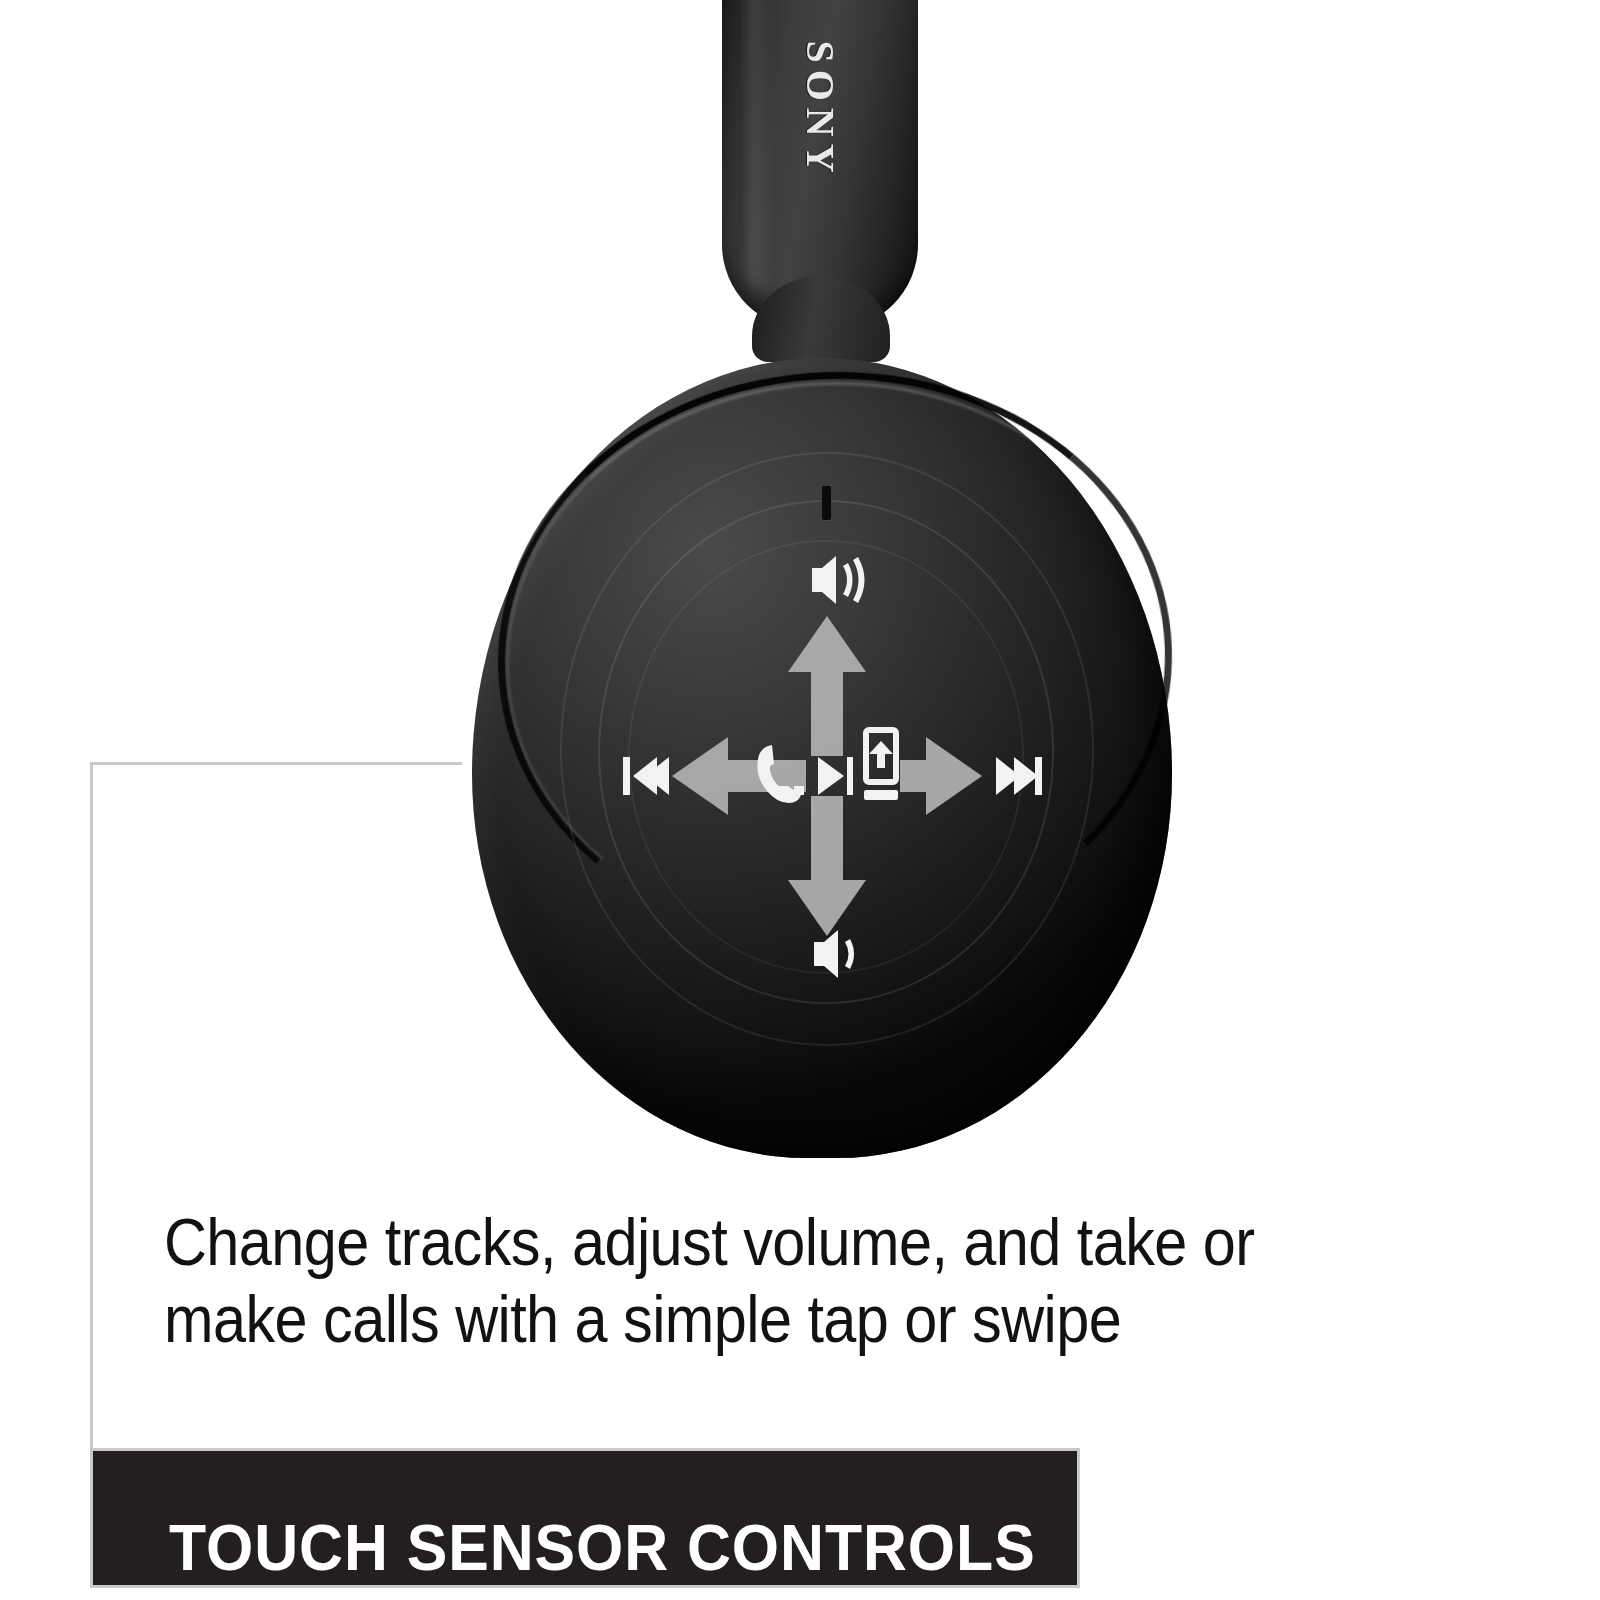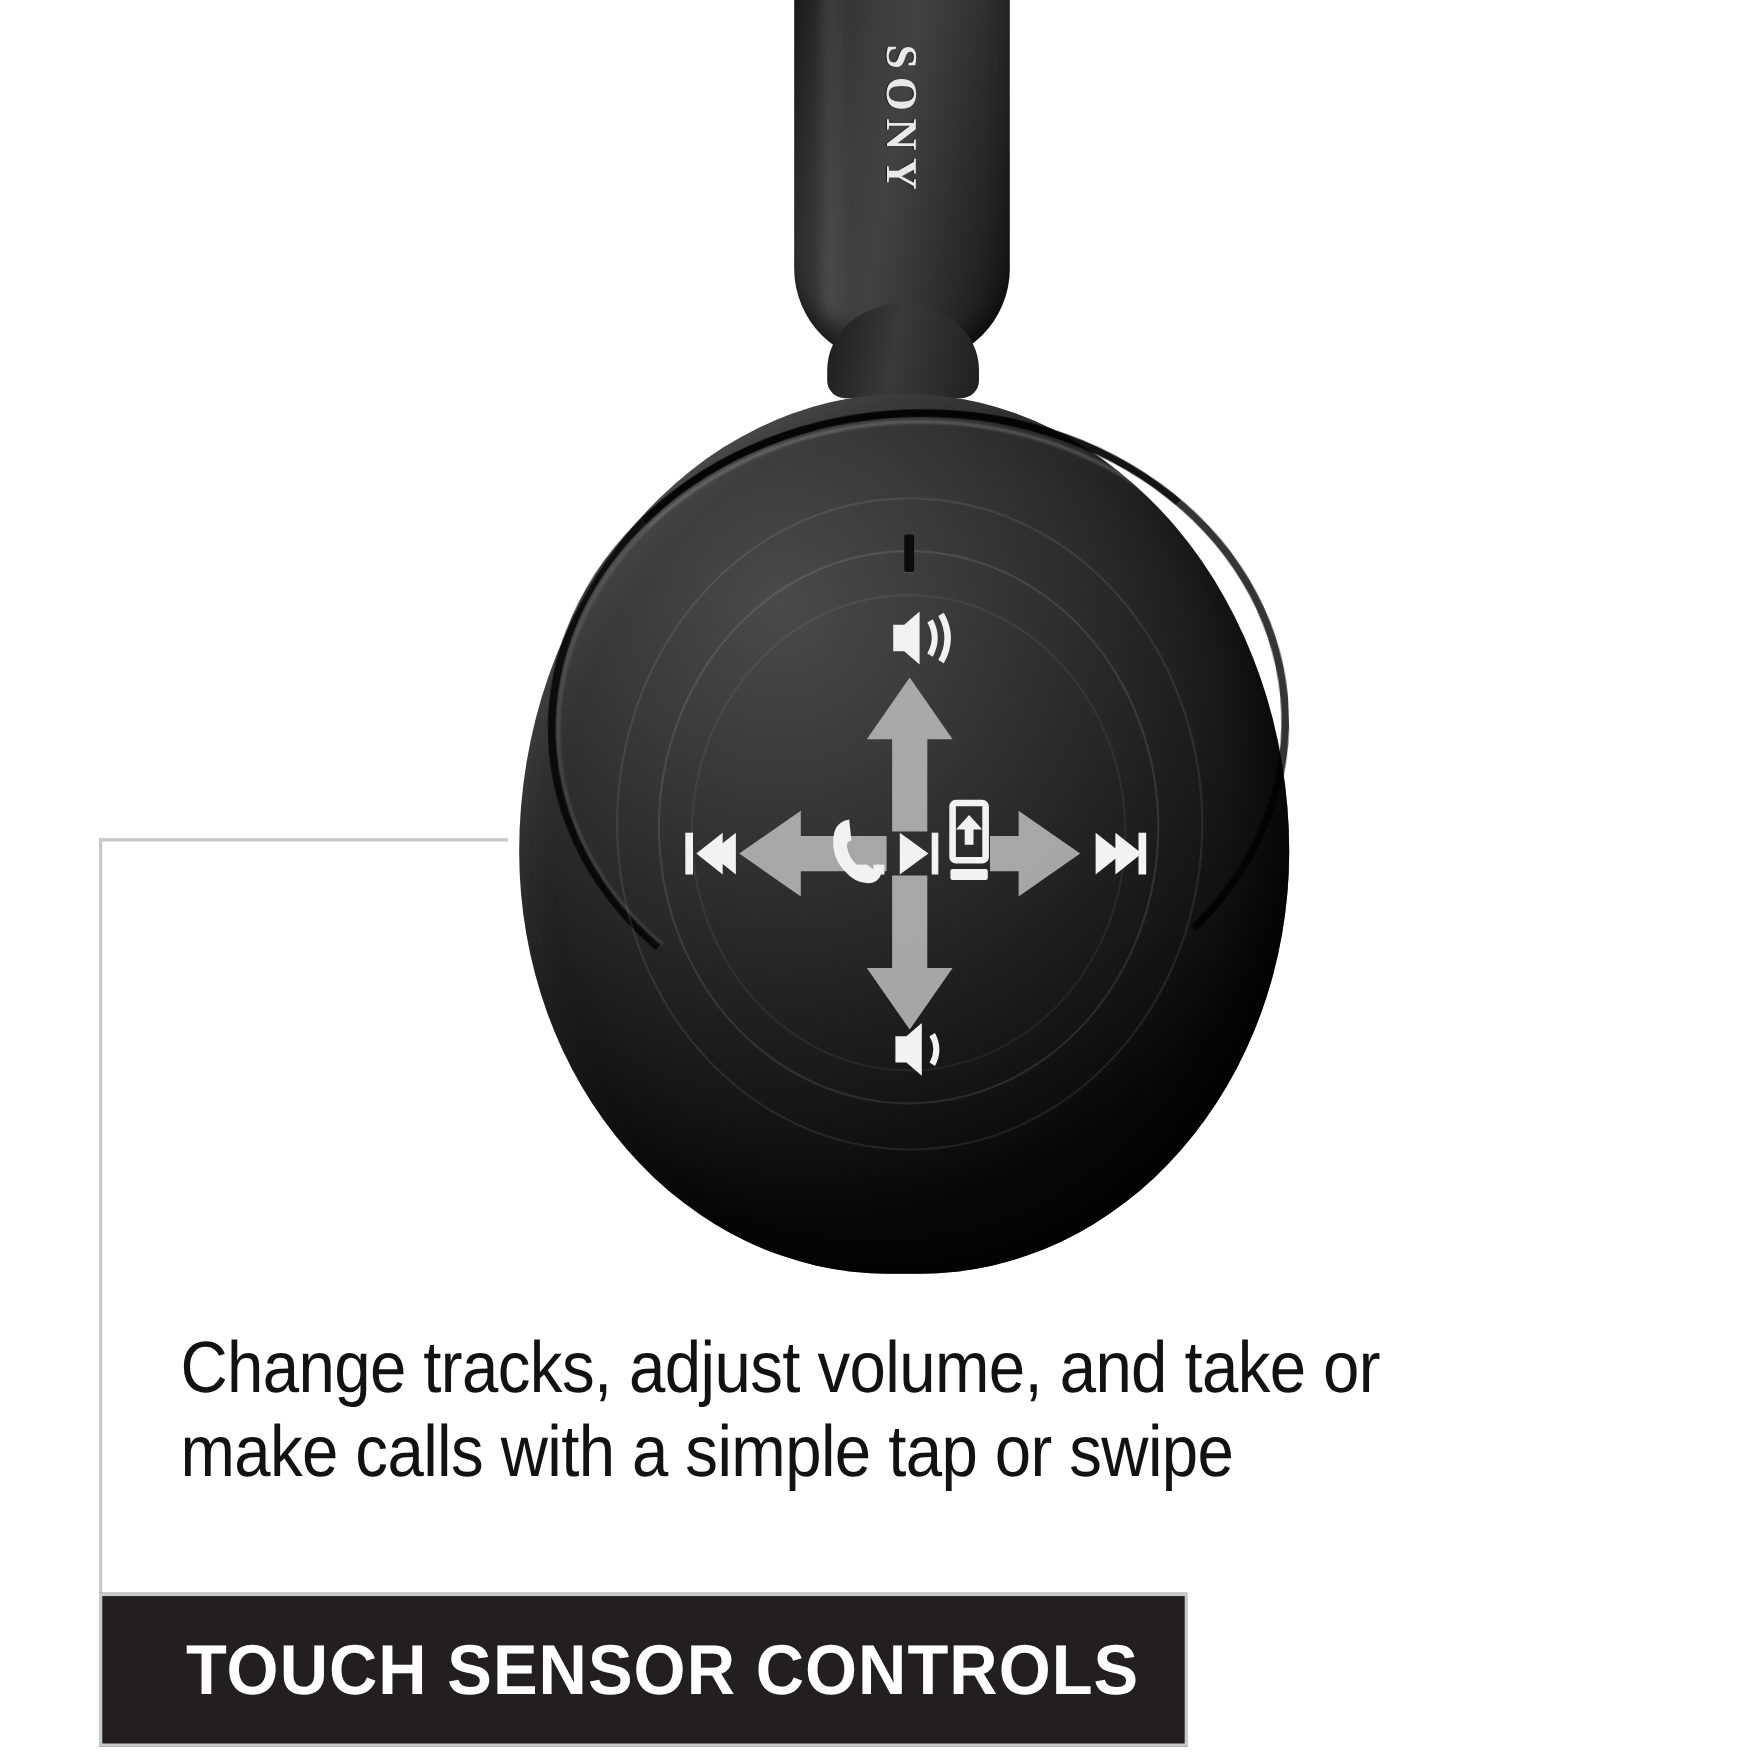--- a/index.html
+++ b/index.html
@@ -197,21 +197,21 @@
   #banner {
     position: absolute;
     left: 90px;
     top: 1448px;
     width: 990px;
     height: 140px;
     background: #231f1f;
     border: 3px solid #c9c9c9;
     box-sizing: border-box;
     display: flex;
-    align-items: center;
+    align-items: flex-end;
   }
   #banner-title {
     color: #ffffff;
     font-size: 64px;
     font-weight: 700;
     letter-spacing: 1px;
     margin-left: 76px;
     transform: scaleX(0.95);
     transform-origin: left center;
     white-space: nowrap;

